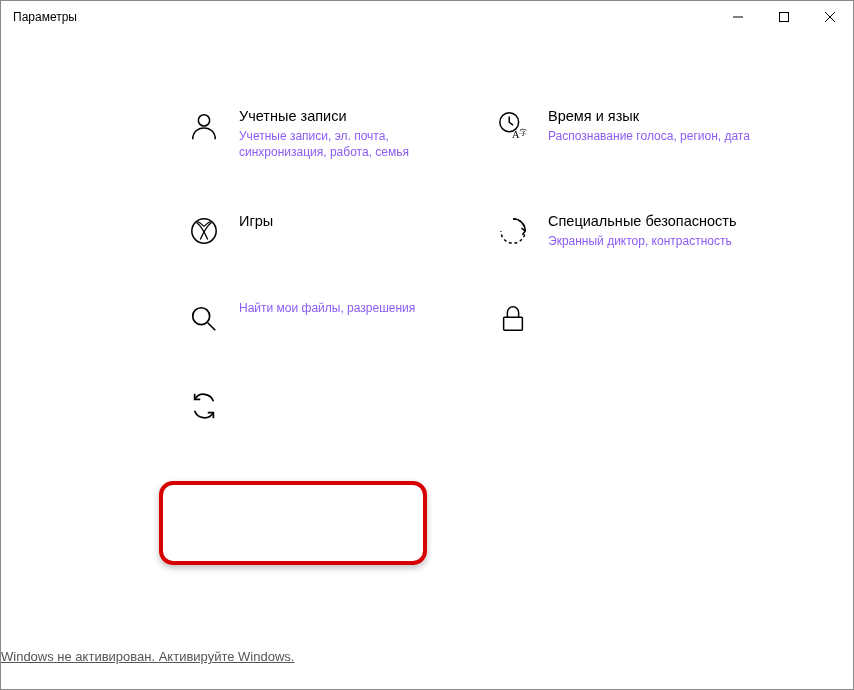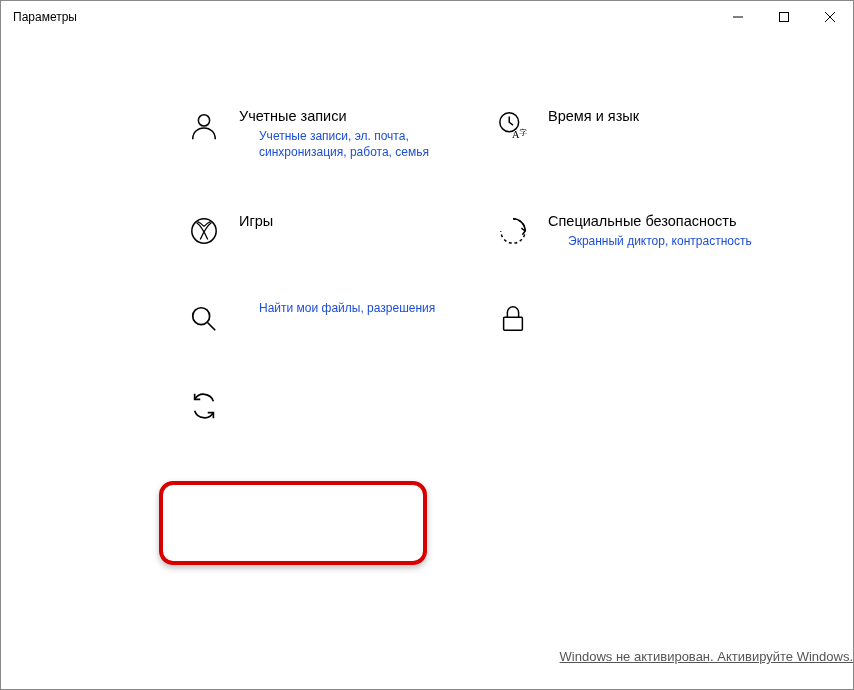--- a/index.html
+++ b/index.html
@@ -64,37 +64,36 @@
     }
     .tile-text { flex: 1; }
     .tile-title {
       font-size: 14.5px;
       color: #000;
       line-height: 1.25;
       margin-bottom: 3px;
     }
     .tile-desc {
       font-size: 12px;
-      color: #1d4ed8;
+      color: #8b5cf6;
       line-height: 1.35;
-      margin-left: 20px;
     }
     .highlight-box {
       position: absolute;
       border: 4px solid #d60000;
       border-radius: 14px;
       pointer-events: none;
       box-shadow: 0 3px 6px rgba(0,0,0,.25);
     }
     .footer {
       position: absolute;
       bottom: 24px;
       left: 0;
       right: 0;
-      text-align: right;
+      text-align: left;
     }
     .footer a {
       font-size: 13px;
       color: #555;
       text-decoration: underline;
       cursor: pointer;
     }
   </style>
 </head>
 <body>
@@ -139,20 +138,21 @@
       <div class="tile-icon">
         <svg width="32" height="32" viewBox="0 0 34 34" fill="none" stroke="#000" stroke-width="1.6">
           <circle cx="13" cy="13" r="10"></circle>
           <path d="M13 7v6l4 3"></path>
           <text x="16" y="30" font-size="11" fill="#000" stroke="none" font-family="Segoe UI">A</text>
           <text x="24" y="27" font-size="8" fill="#000" stroke="none" font-family="Segoe UI">字</text>
         </svg>
       </div>
       <div class="tile-text">
         <div class="tile-title">Время и язык</div>
+        <div class="tile-desc">Распознавание голоса, регион, дата</div>
       </div>
     </div>
 
     <div class="tile">
       <div class="tile-icon">
         <svg width="30" height="30" viewBox="0 0 32 32" fill="none" stroke="#000" stroke-width="1.6">
           <circle cx="16" cy="16" r="13"></circle>
           <path d="M8 7c4 3 8 9 12 18M24 7c-4 3-8 9-12 18" stroke-width="1.4"></path>
           <path d="M9 6c3 1 5 3 7 5 2-2 4-4 7-5" stroke-width="1.2"></path>
         </svg>

